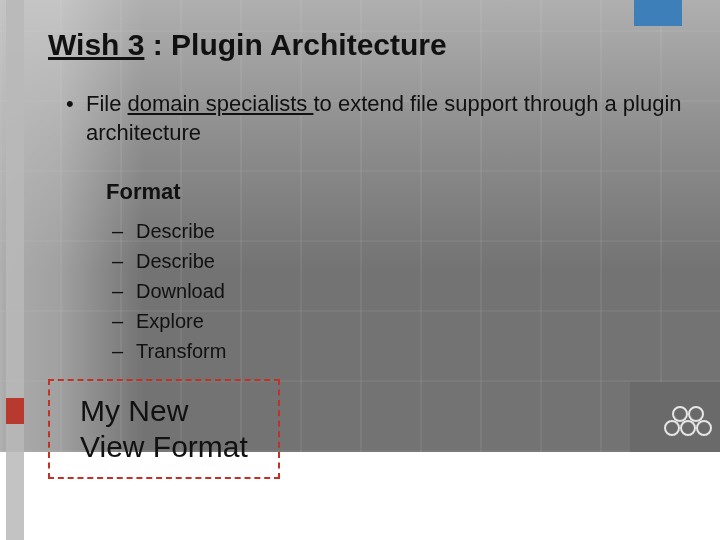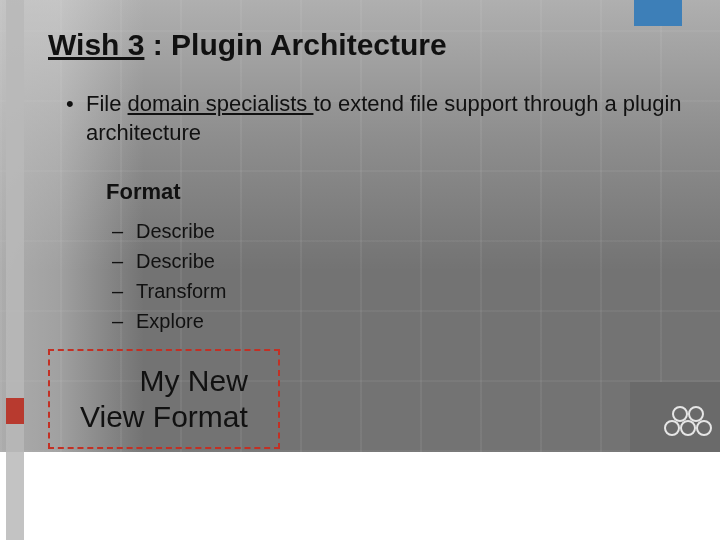--- a/index.html
+++ b/index.html
@@ -173,21 +173,21 @@
   }
   .callout-wrap {
     flex: 1;
     display: flex;
     justify-content: center;
     padding-top: 12px;
   }
   .callout {
     border: 2px dashed #c33024;
     padding: 12px 30px;
-    text-align: right;
+    text-align: left;
     font-size: 30px;
     color: #111;
     line-height: 1.2;
   }
 </style>
 </head>
 <body>
 
 <div class="slide">
   <div class="bg"></div>
@@ -205,22 +205,23 @@
       <span>File </span><span class="u2">domain specialists </span><span>to extend file support through a plugin architecture</span>
     </div>
 
 
     <div class="methods-heading">Format</div>
 
     <div class="columns">
       <div class="methods-list">
         <div class="method-item">Describe</div>
         <div class="method-item">Describe</div>
+        <div class="method-item">Download</div>
+        <div class="method-item">Explore</div>
         <div class="method-item">Transform</div>
-        <div class="method-item">Explore</div>
       </div>
       <div class="callout-wrap">
         <div class="callout">
           <div>My New</div>
           <div>View Format</div>
         </div>
       </div>
     </div>
 
   </div>

